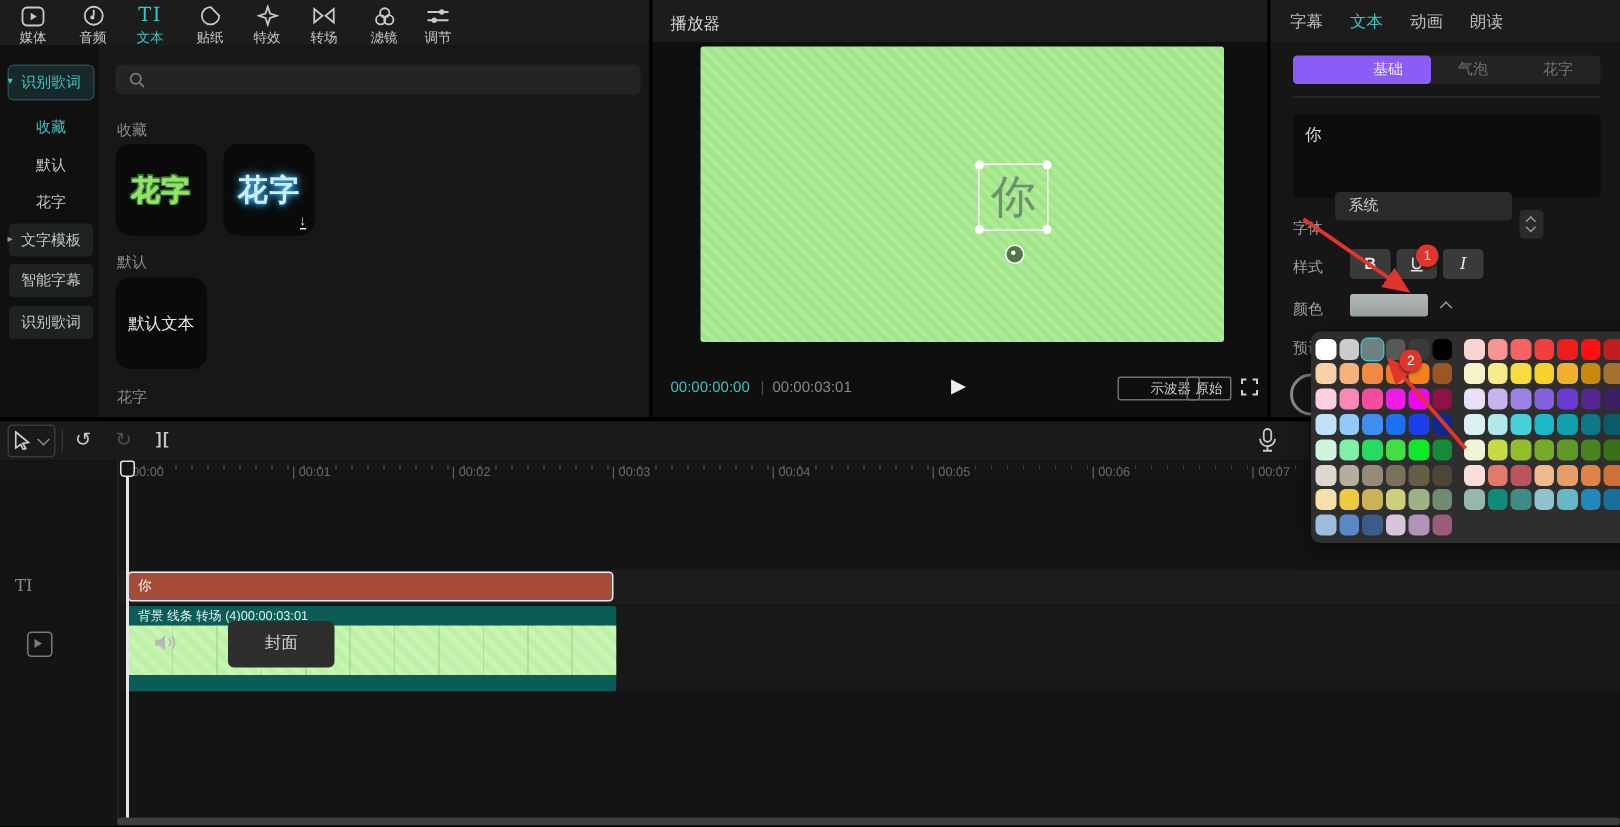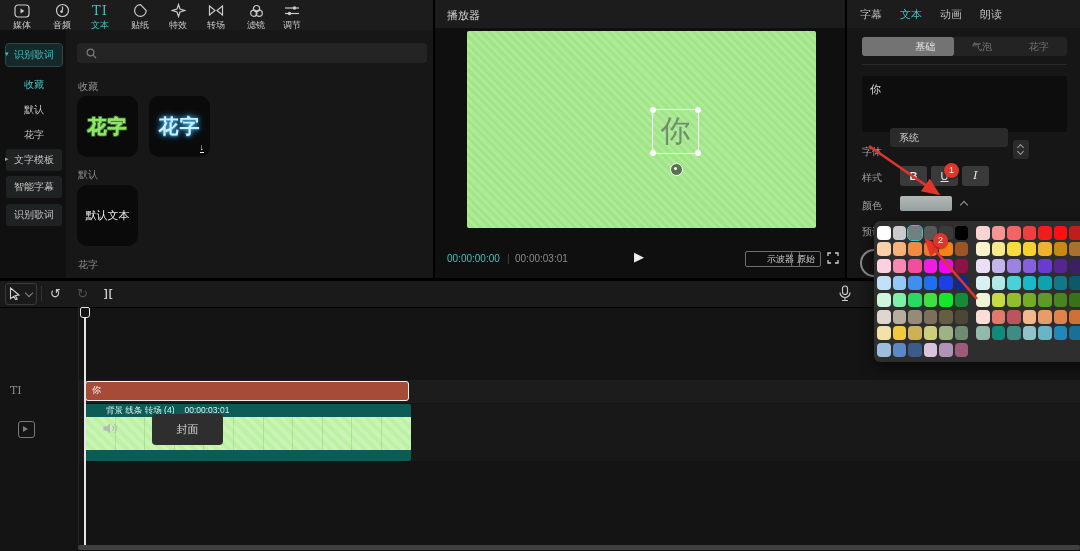--- a/index.html
+++ b/index.html
@@ -56,21 +56,21 @@
      font-size:9px;color:#cfcfcf;cursor:pointer;}
   .ptime{position:absolute;top:225px;font-size:10px;}
 
   
   .insp-bar{left:847px;top:0;width:233px;height:28px;background:#1c1c1c;}
   .insp-tab{position:absolute;top:7px;font-size:11px;color:#bdbdbd;cursor:pointer;}
   .insp-tab.active{color:#3fc3c3;}
   .insp-bg{left:847px;top:28px;width:233px;height:250px;background:#161616;}
   .seg{position:absolute;left:15px;top:9px;width:205px;height:19px;background:#232323;border-radius:3px;display:flex;}
   .seg div{flex:1;text-align:center;line-height:19px;font-size:10px;color:#757575;cursor:pointer;border-radius:3px;}
-  .seg div.active{background:#737373;color:#e8e8e8;padding-left:35px;}
+  .seg div.active{background:#8b5cf6;color:#e8e8e8;padding-left:35px;}
   .insp-divider{position:absolute;left:15px;top:36px;width:205px;height:1px;background:#2a2a2a;}
   .textarea{position:absolute;left:15px;top:48px;width:205px;height:56px;background:#0d0d0d;border-radius:3px;
       font-size:11px;color:#ddd;padding:6px 8px;box-sizing:border-box;}
   .flabel{position:absolute;left:15px;font-size:10px;color:#a0a0a0;}
   .dropdown{position:absolute;left:43px;width:118px;height:19px;background:#2a2a2a;border-radius:3px;
       font-size:10px;color:#cfcfcf;line-height:19px;padding-left:9px;box-sizing:border-box;cursor:pointer;}
   .stepper{position:absolute;left:166px;width:16px;height:19px;background:#2a2a2a;border-radius:3px;cursor:pointer;}
   .chevu,.chevd{position:absolute;left:5px;width:4px;height:4px;border-right:1.2px solid #999;border-bottom:1.2px solid #999;}
   .chevu{top:5px;transform:rotate(-135deg);}
   .chevd{top:9px;transform:rotate(45deg);}
@@ -104,21 +104,21 @@
   .ticks{position:absolute;left:85px;right:0;top:3px;height:3px;
       background:repeating-linear-gradient(90deg,#3c3c3c 0 1px,transparent 1px 10.66px);}
   .rlabel{position:absolute;top:2px;font-size:8.5px;color:#6b6b6b;white-space:nowrap;}
   .gutline{left:78px;top:307px;width:1px;height:238px;background:#242424;}
   .lane-text{left:79px;top:380px;width:1001px;height:23px;background:#1c1c1c;}
   .lane-video{left:79px;top:404px;width:1001px;height:57px;background:#181818;}
   .ti-gut{left:10px;top:384px;font-family:"DejaVu Serif","Liberation Serif",serif;font-size:11px;color:#8a8a8a;}
   .textclip{left:85px;top:381px;width:324px;height:20px;background:#a64b38;border:1.5px solid #f2f2f2;border-radius:3px;
       box-sizing:border-box;font-size:9px;color:#fff;line-height:17px;padding-left:6px;cursor:pointer;}
   .vidclip{left:85px;top:404px;width:326px;height:57px;border-radius:2px;overflow:hidden;cursor:pointer;}
-  .vid-head{height:13px;background:#0b5b57;font-size:8.5px;color:#dff0ee;line-height:13px;display:flex;gap:10px;padding-left:21px;}
+  .vid-head{height:13px;background:#0b5b57;font-size:8.5px;color:#dff0ee;line-height:13px;display:flex;gap:0;padding-left:7px;}
   .vid-thumbs{height:33px;background:#bdf2a6;
       background-image:repeating-linear-gradient(90deg,rgba(110,190,80,.30) 0 1px,transparent 1px 29.6px),
                        repeating-linear-gradient(45deg,rgba(255,255,255,.18) 0 4px,transparent 4px 8px);}
   .vid-foot{height:11px;background:#0b5b57;}
   .trk-toggle{left:18px;top:421px;width:15px;height:15px;border:1.2px solid #7a7a7a;border-radius:3px;cursor:pointer;}
   .trk-toggle::after{content:"";position:absolute;left:4px;top:4px;border-left:5px solid #7a7a7a;border-top:3px solid transparent;border-bottom:3px solid transparent;}
   .coverbtn{left:152px;top:414px;width:71px;height:31px;background:#2e2e2e;border-radius:4px;text-align:center;
       line-height:31px;font-size:11px;color:#d8d8d8;cursor:pointer;}
   .playhead-line{left:84px;top:316px;width:1.5px;height:229px;background:#e6e6e6;z-index:30;}
   .playhead-head{left:80px;top:307px;width:8px;height:9px;border:1.5px solid #e6e6e6;border-radius:2px 2px 3px 3px;background:#141414;z-index:31;}
@@ -320,20 +320,33 @@
     <span class="tl-tool" style="left:50px;">↺</span>
     <span class="tl-tool dim" style="left:77px;">↻</span>
     <span class="tl-tool" style="left:104px;font-size:11px;font-weight:bold;letter-spacing:1px;">][</span>
 
     <svg style="position:absolute;left:838px;top:4px;cursor:pointer;" width="14" height="17" viewBox="0 0 14 17">
       <rect x="4.5" y="1" width="5" height="8.5" rx="2.5" fill="none" stroke="#c9c9c9" stroke-width="1.2"></rect>
       <path d="M2 7.5 A5 5 0 0 0 12 7.5 M7 12.5 V15.5 M4 15.5 H10" fill="none" stroke="#c9c9c9" stroke-width="1.2"></path>
     </svg>
   </div>
 
+  <div class="abs ruler">
+    <div class="ticks"></div>
+  <span class="rlabel" style="left: 88px;">00:00</span>
+      <span class="rlabel" style="left: 194.6px;">| 00:01</span>
+      <span class="rlabel" style="left: 301.2px;">| 00:02</span>
+      <span class="rlabel" style="left: 407.8px;">| 00:03</span>
+      <span class="rlabel" style="left: 514.4px;">| 00:04</span>
+      <span class="rlabel" style="left: 621px;">| 00:05</span>
+      <span class="rlabel" style="left: 727.6px;">| 00:06</span>
+      <span class="rlabel" style="left: 834.2px;">| 00:07</span>
+      <span class="rlabel" style="left: 940.8px;">| 00:08</span>
+      <span class="rlabel" style="left: 1047.4px;">| 00:09</span>
+    </div>
 
   <div class="abs gutline"></div>
   <div class="abs lane-text"></div>
   <div class="abs lane-video"></div>
 
   <span class="abs ti-gut">TI</span>
   <div class="abs textclip">
     <span>你</span>
   </div>
 

